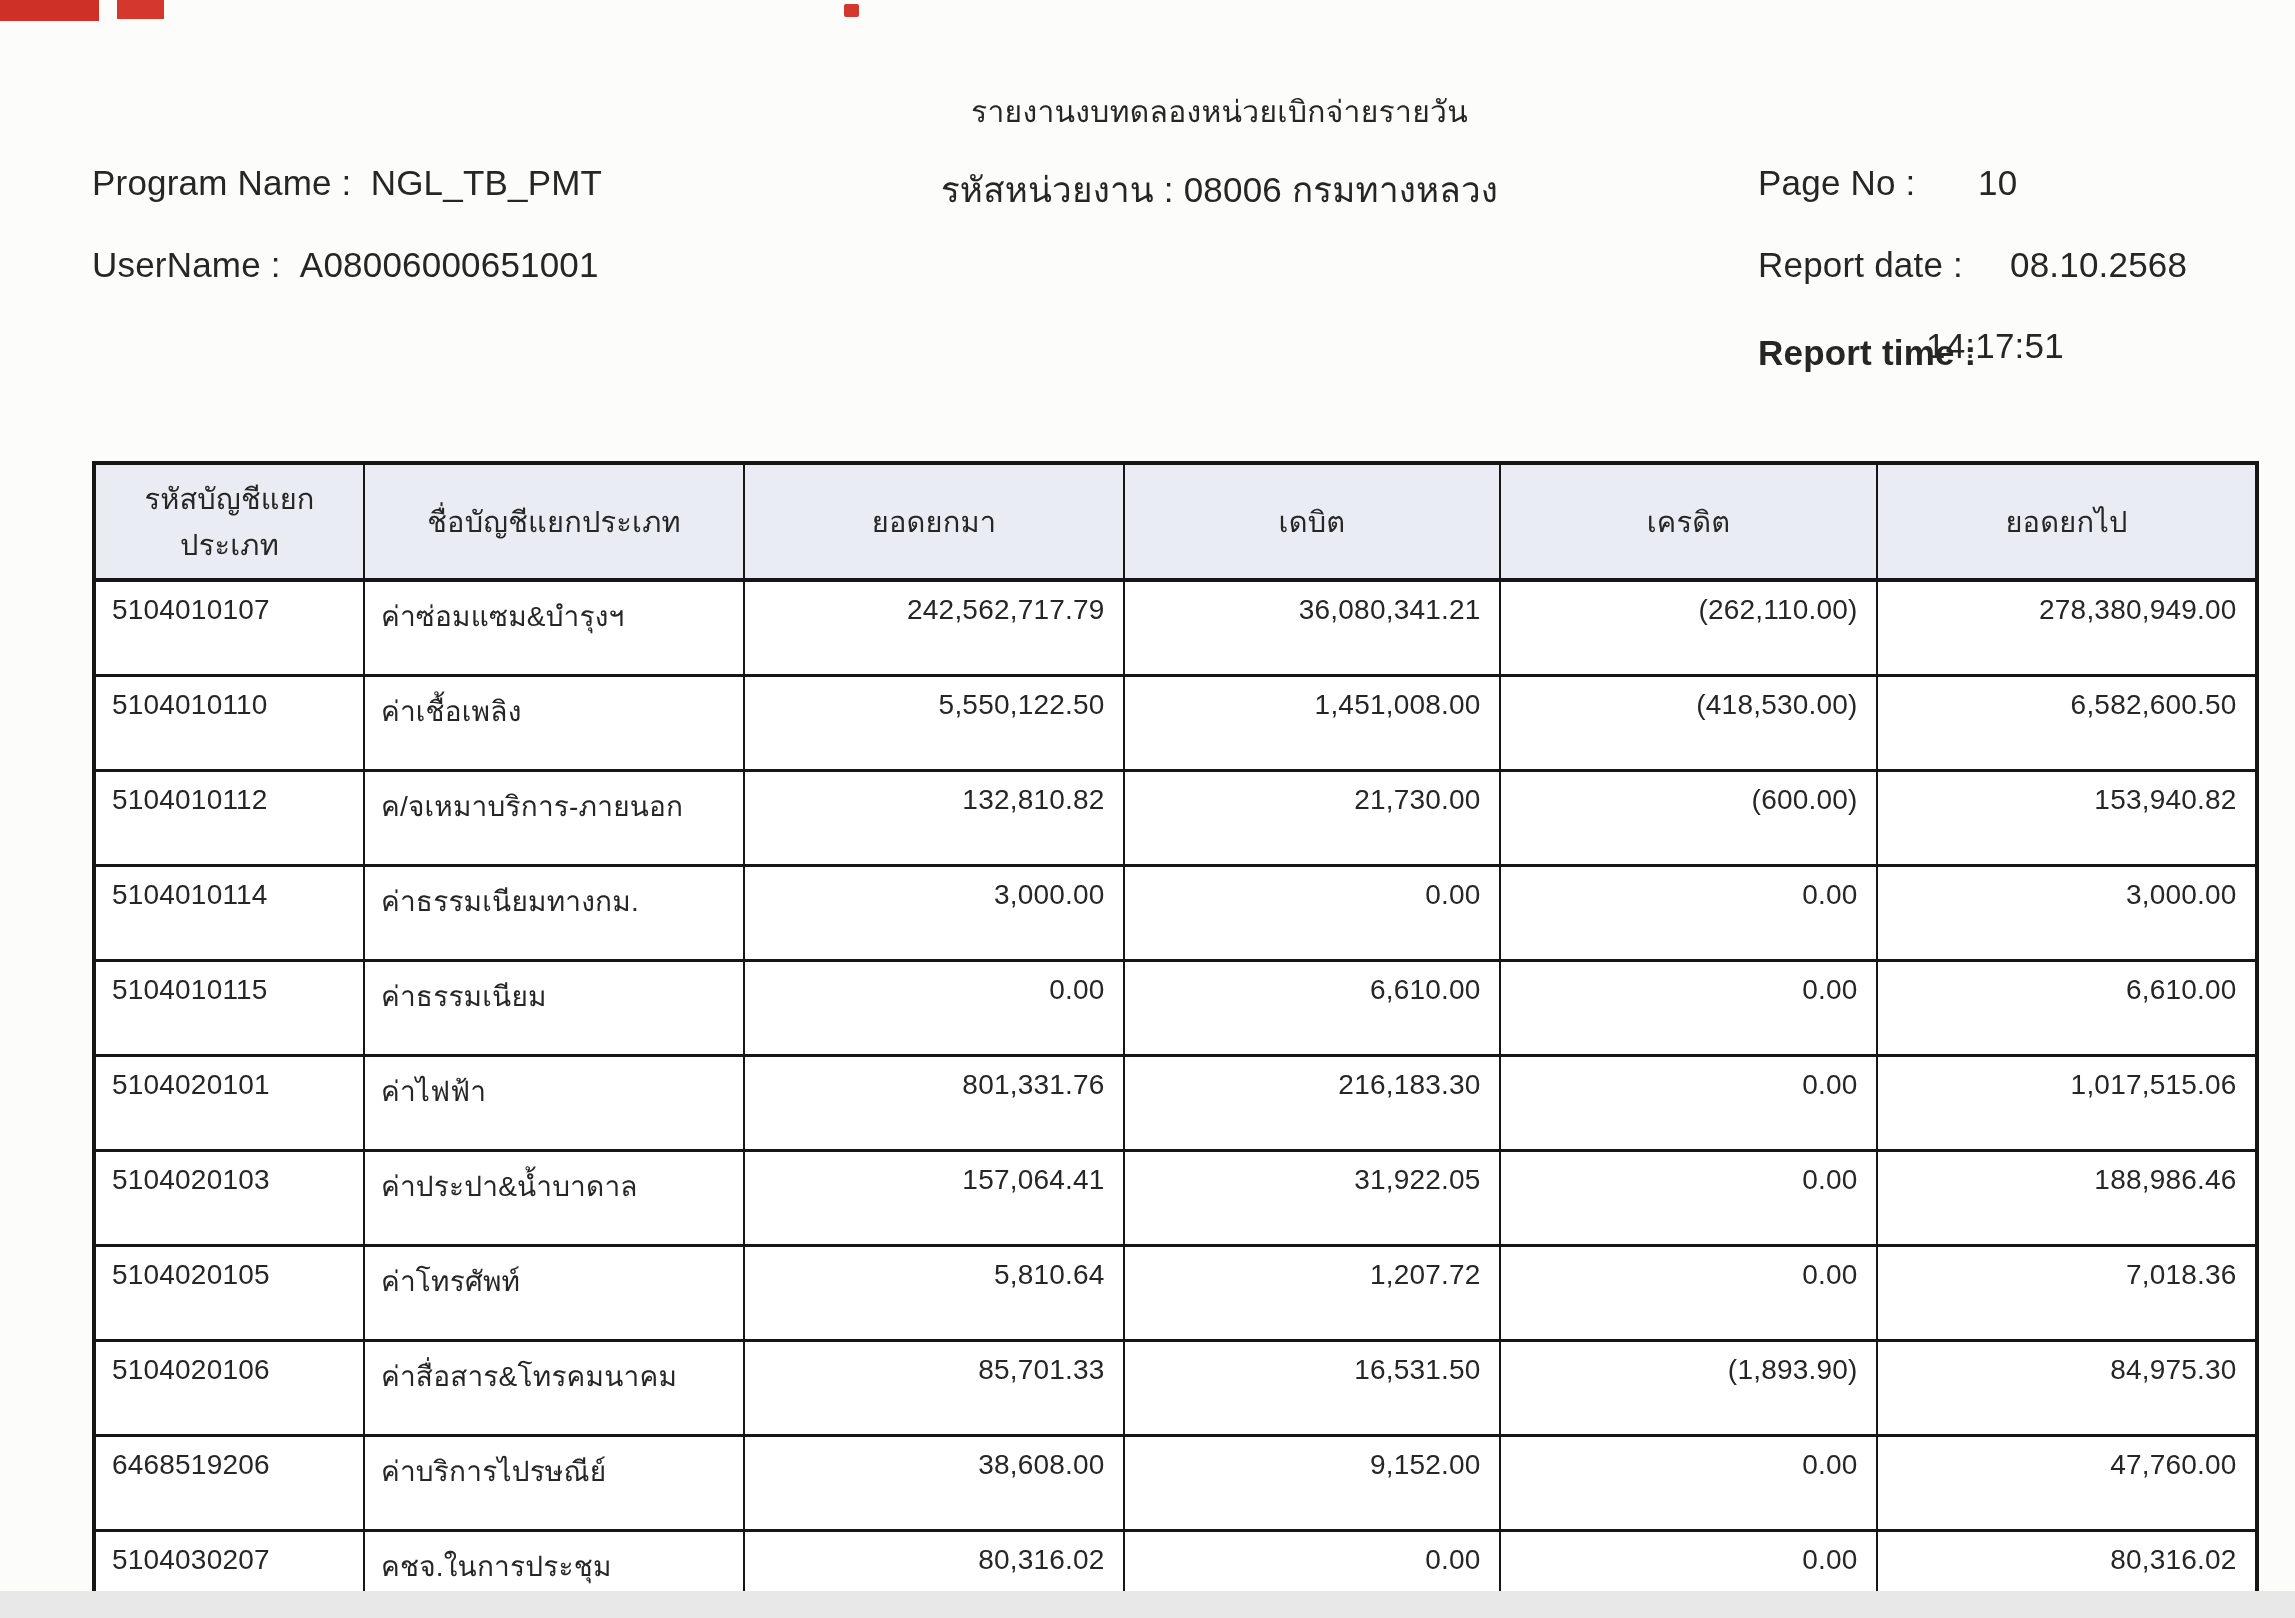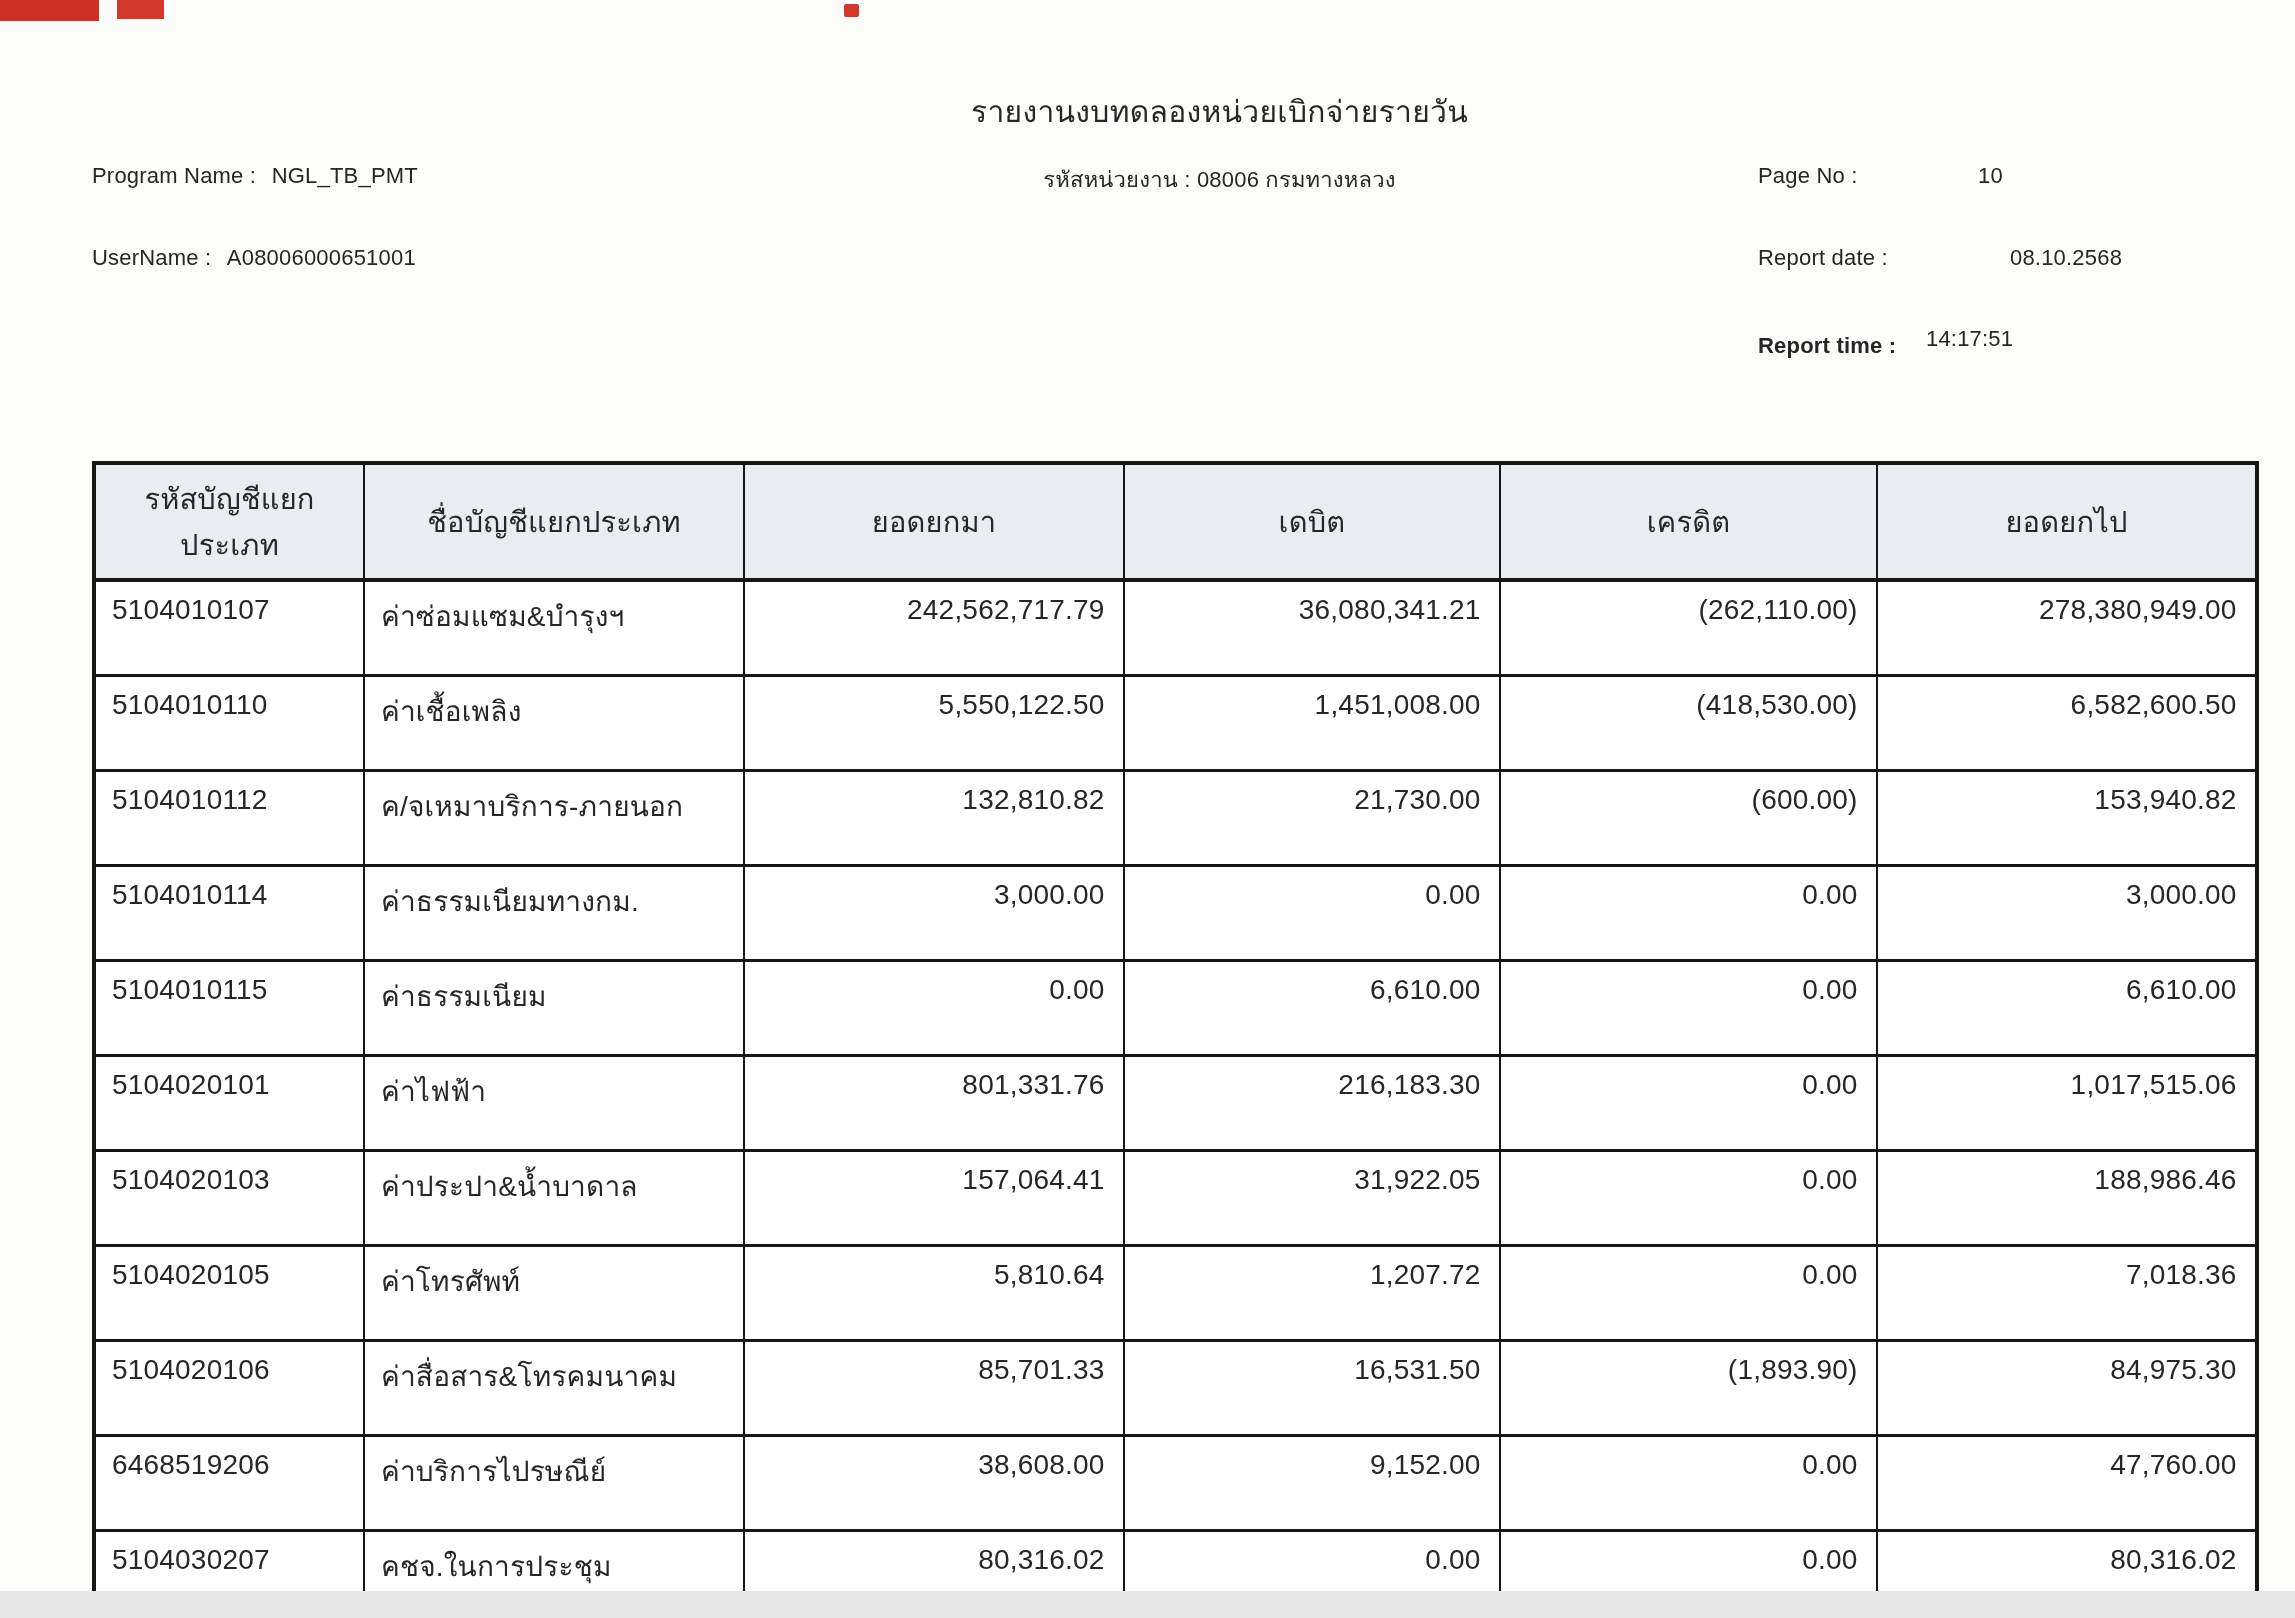--- a/index.html
+++ b/index.html
@@ -22,21 +22,21 @@
   .red-dot   { position:absolute; left:844px; top:4px; width:14.5px; height:13px; background:#d4372c; border-radius:2px; }
 
   .title {
     position: absolute;
     left: 725px; top: 88px; width: 989px;
     text-align: center;
     font-size: 30px;
     letter-spacing: 0.3px;
     white-space: nowrap;
   }
-  .meta-line { position: absolute; font-size: 22px; white-space: nowrap; letter-spacing: 0.2px; }
+  .meta-line { position: absolute; font-size: 35px; white-space: nowrap; letter-spacing: 0.2px; }
   .meta-center { left: 725px; width: 989px; text-align: center; }
   .meta-left-label { display:inline-block; }
   .meta-value { display:inline-block; margin-left: 9.2px; }
 
   table.report {
     position: absolute;
     left: 92px; top: 461px;
     width: 2162px;
     table-layout: fixed;
     border-collapse: collapse;

